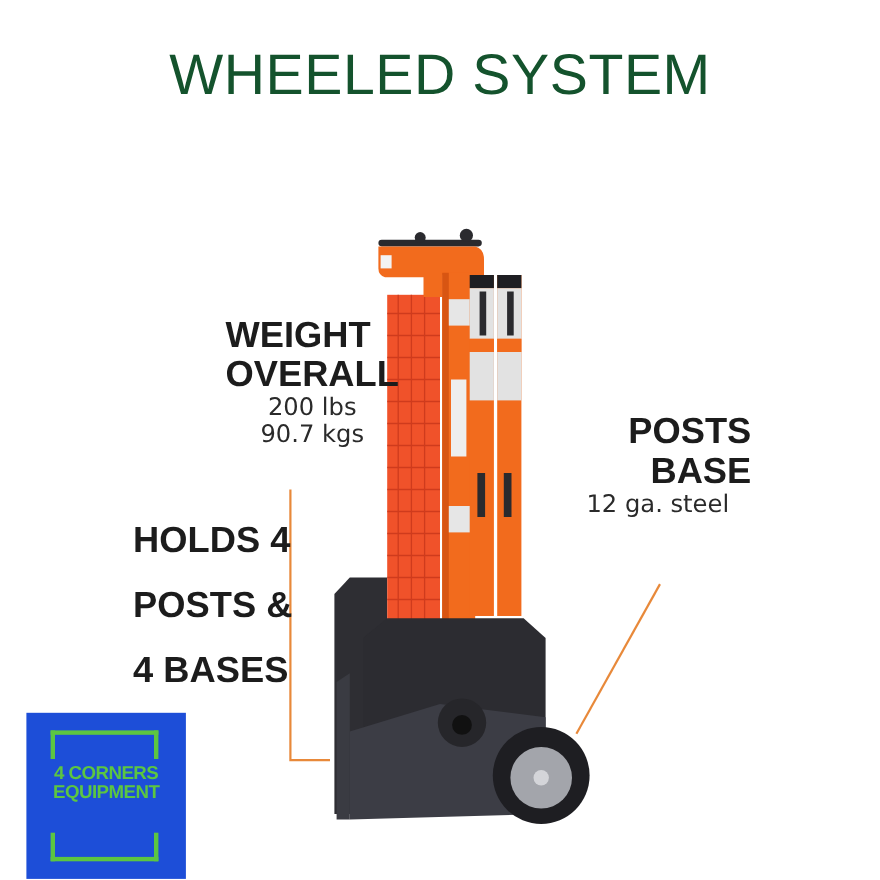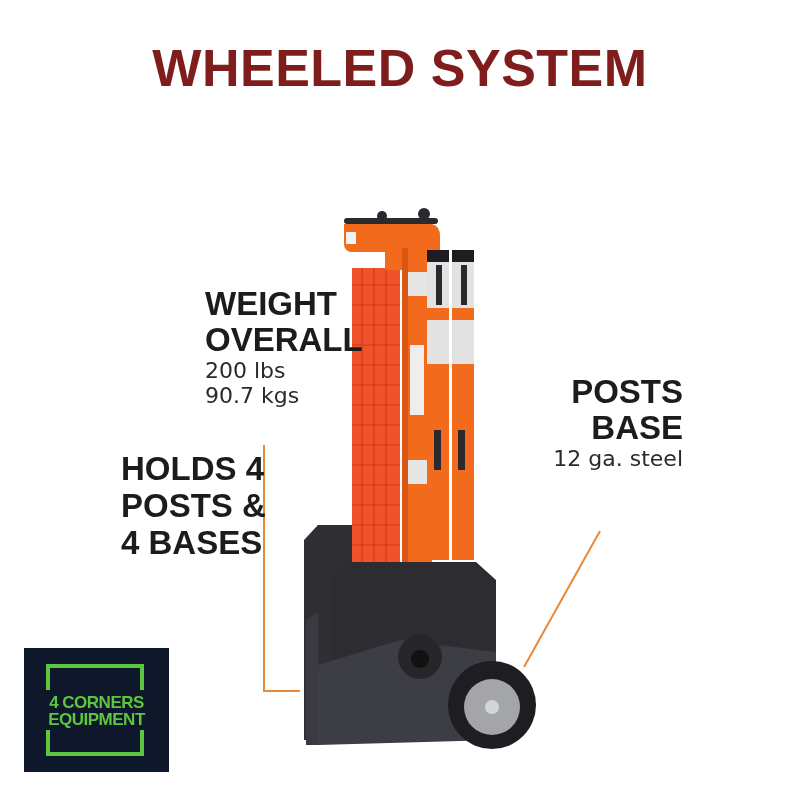--- a/index.html
+++ b/index.html
@@ -1,28 +1,28 @@
 <!DOCTYPE html>
 <html><head>
 <meta charset="utf-8">
 <style>
   html, body { margin:0; padding:0; background:#ffffff; }
   body { width:800px; height:800px; position:relative; overflow:hidden; font-family:"Liberation Sans", sans-serif; color:#1c1c1c; }
-  .title { position:absolute; left:0; width:800px; top:38px; text-align:center; font-size:52px; font-weight:bold; letter-spacing:0.5px; color:#7f1d1d; }
+  .title { position:absolute; left:0; width:800px; top:38px; text-align:center; font-size:52px; font-weight:normal; letter-spacing:0.5px; color:#14532d; }
   .label { position:absolute; }
   .label .head { font-weight:bold; font-size:33px; line-height:36px; color:#1c1c1c; }
-  .label .sub { font-size:22px; line-height:25px; color:#2a2a2a; font-family:"DejaVu Sans", sans-serif; }
+  .label .sub { font-size:22px; line-height:25px; color:#2a2a2a; font-family:"DejaVu Sans", sans-serif;text-align:center; }
   .lbl-weight { left:205px; top:286px; }
   .lbl-holds { left:121px; top:450px; }
-  .lbl-holds .head { line-height:37px; }
+  .lbl-holds .head { line-height:37px;margin-top:22px; }
   .lbl-mobile { right:117px; top:374px; text-align:right; }
   .lbl-mobile .sub { width:170px; margin-left:auto; }
   .leader { position:absolute; left:0; top:0; }
   .product { position:absolute; left:0; top:0; }
-  .logo { position:absolute; left:24px; top:648px; width:145px; height:124px; background:#0f172a; }
+  .logo { position:absolute; left:24px; top:648px; width:145px; height:151px; background:#1d4ed8; }
   .logo .frame-top, .logo .frame-bot { position:absolute; left:22px; width:98px; height:26px; border:4px solid #5cc641; box-sizing:border-box; }
   .logo .frame-top { top:16px; border-bottom:none; }
   .logo .frame-bot { bottom:16px; border-top:none; }
   .logo .txt { position:absolute; left:0; width:145px; top:46px; text-align:center; color:#5cc641; font-weight:bold; font-size:17px; line-height:17px; letter-spacing:-0.5px; }
 </style>
 </head>
 <body>
 
 <div class="title">WHEELED SYSTEM</div>
 

